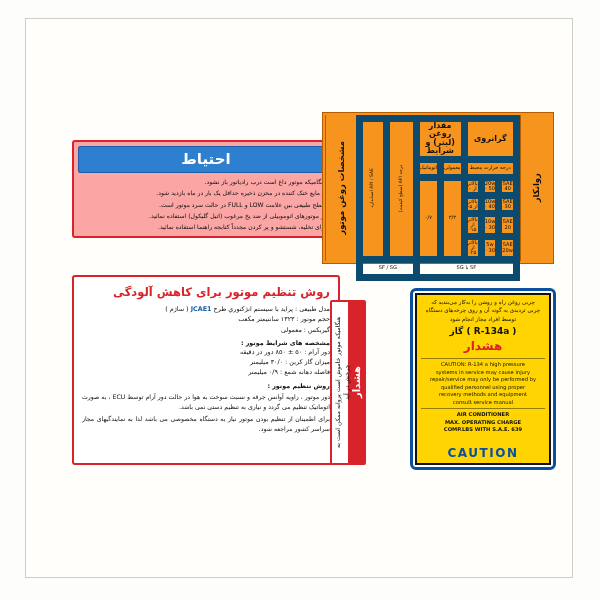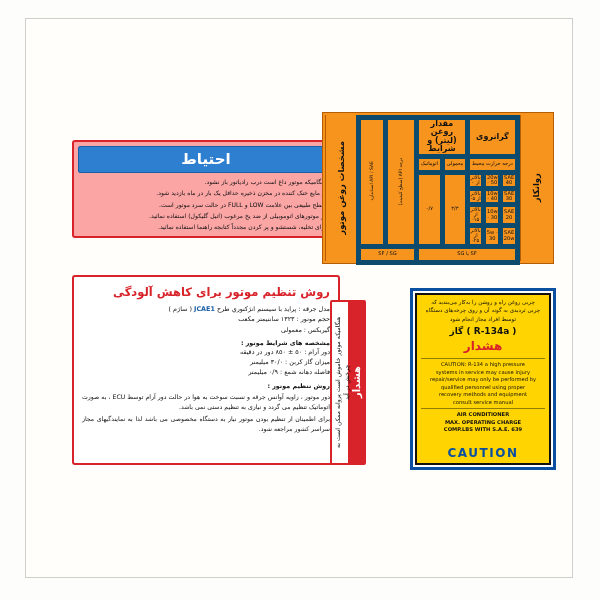--- a/index.html
+++ b/index.html
@@ -169,21 +169,21 @@
     letter-spacing:.5px;
   }
   #oil-table table{
     flex:1;
     border-collapse:collapse;
     font-size:5.1px;
     color:#111;
     table-layout:fixed;
   }
   #oil-table td,#oil-table th{
-    border:5px solid #0c4a6e;
+    border:7px solid #0c4a6e;
     text-align:center;
     padding:0;
     height:11px;
     line-height:1.05;
     font-weight:normal;
   }
   #oil-table .vcell{
     writing-mode:vertical-rl;
     transform:rotate(180deg);
     font-size:4.6px;
@@ -192,21 +192,21 @@
   #oil-table .bigtitle{
     font-size:8px;font-weight:bold;
   }
   #oil-table .hdrband td{height:16px;}
 
   
   #ac-caution{
     left:410px;top:288px;width:146px;height:182px;
     border:3px solid #0a4fa0;
     background:#ffffff;
-    border-radius:0;
+    border-radius:6px;
     padding:2px;
     box-sizing:border-box;
   }
   #ac-caution .ybox{
     border:2px solid #111;
     background:#ffd400;
     height:100%;
     box-sizing:border-box;
     padding:3px 4px;
     display:flex;flex-direction:column;
@@ -269,21 +269,21 @@
       <li>سطح طبیعی بین علامت LOW و FULL در حالت سرد موتور است.</li>
       <li>در موتورهای اتوموبیلی از ضد یخ مرغوب (اتیل گلیکول) استفاده نمائید.</li>
       <li>برای تخلیه، شستشو و پر کردن مجدداً کتابچه راهنما استفاده نمائید.</li>
     </ul>
   </div>
 
   <div class="label" id="eco-tune">
     <div class="title">روش تنظیم موتور برای کاهش آلودگی</div>
 
     <div class="row">
-      <span class="k">مدل جرقه :</span>
+      <span class="k">مدل طبیعی :</span>
       <span class="v">پرايد با سيستم انژكتوري طرح</span>
       <span class="code-blue">JCAE1</span>
       <span class="v">( ساژم )</span>
     </div>
     <div class="row">
       <span class="k">حجم موتور :</span>
       <span class="v">۱۳۲۳ سانتیمتر مکعب</span>
     </div>
     <div class="row">
       <span class="k">گیربکس :</span>

